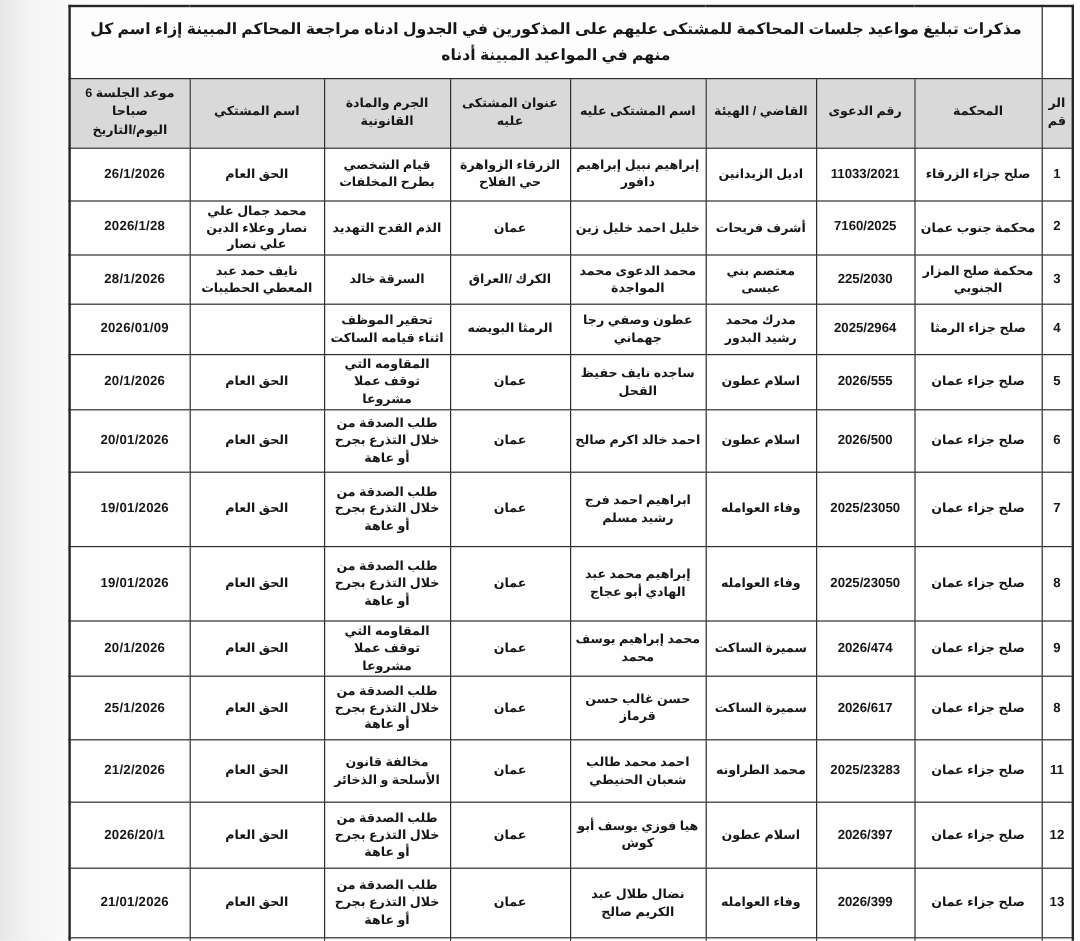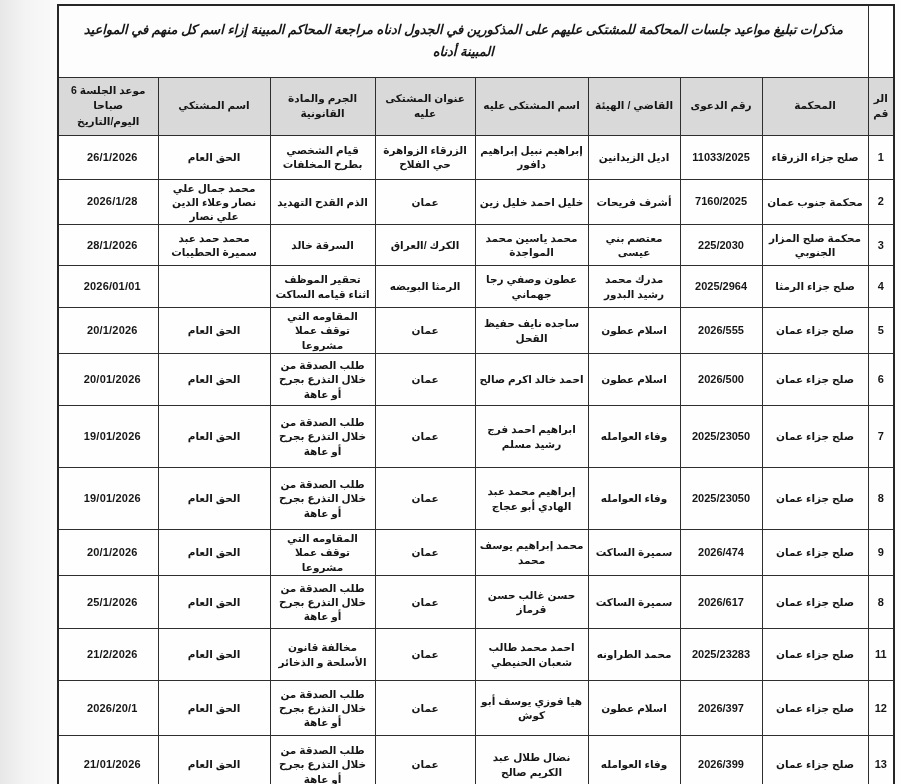--- a/index.html
+++ b/index.html
@@ -38,21 +38,21 @@
         <col style="width: 106px;">
         <col style="width: 82px;">
         <col style="width: 92px;">
         <col style="width: 113px;">
         <col style="width: 100px;">
         <col style="width: 105px;">
         <col style="width: 112px;">
         <col style="width: 100px;">
       </colgroup>
     <thead>
-      <tr style="height: 72px; font-style: italic;">
+      <tr style="height: 60px;">
         <td></td>
         <td class="title-cell" colspan="8">مذكرات تبليغ مواعيد جلسات المحاكمة للمشتكى عليهم على المذكورين في الجدول ادناه مراجعة المحاكم المبينة إزاء اسم كل منهم في المواعيد المبينة أدناه</td>
       </tr>
       <tr style="height: 58px;">
         <th>الرقم</th>
         <th>المحكمة</th>
         <th>رقم الدعوى</th>
         <th>القاضي / الهيئة</th>
         <th>اسم المشتكى عليه</th>
         <th>عنوان المشتكى عليه</th>
@@ -60,21 +60,21 @@
         <th>اسم المشتكي</th>
         <th>موعد الجلسة 6
 صباحا
 اليوم/التاريخ</th>
       </tr>
     </thead>
     <tbody id="table-body">
         <tr style="height: 44px;">
     <td class="cell-num">1</td>
     <td>صلح جزاء الزرقاء</td>
-    <td class="cell-case">11033/2025</td>
+    <td class="cell-case">11033/2021</td>
     <td>اديل الزيدانين</td>
     <td>إبراهيم نبيل إبراهيم دافور</td>
     <td>الزرقاء الزواهرة حي الفلاح</td>
     <td>قيام الشخصي بطرح المخلفات</td>
     <td>الحق العام</td>
     <td class="cell-date">26/1/2026</td>
   </tr>
         <tr style="height: 45px;">
     <td class="cell-num">2</td>
     <td>محكمة جنوب عمان</td>
@@ -84,36 +84,36 @@
     <td>عمان</td>
     <td>الذم القدح التهديد</td>
     <td>محمد جمال علي نصار وعلاء الدين علي نصار</td>
     <td class="cell-date">2026/1/28</td>
   </tr>
         <tr style="height: 41px;">
     <td class="cell-num">3</td>
     <td>محكمة صلح المزار الجنوبي</td>
     <td class="cell-case">225/2030</td>
     <td>معتصم بني عيسى</td>
-    <td>محمد ياسين محمد المواجدة</td>
+    <td>محمد الدعوى محمد المواجدة</td>
     <td>الكرك /العراق</td>
     <td>السرقة خالد</td>
-    <td>محمد حمد عبد سميرة الحطيبات</td>
+    <td>نايف حمد عبد المعطي الحطيبات</td>
     <td class="cell-date">28/1/2026</td>
   </tr>
         <tr style="height: 42px;">
     <td class="cell-num">4</td>
     <td>صلح جزاء الرمثا</td>
     <td class="cell-case">2025/2964</td>
     <td>مدرك محمد رشيد البدور</td>
     <td>عطون وصفي رجا جهماني</td>
     <td>الرمثا البويضه</td>
     <td>تحقير الموظف اثناء قيامه الساكت</td>
     <td></td>
-    <td class="cell-date">2026/01/01</td>
+    <td class="cell-date">2026/01/09</td>
   </tr>
         <tr style="height: 46px;">
     <td class="cell-num">5</td>
     <td>صلح جزاء عمان</td>
     <td class="cell-case">2026/555</td>
     <td>اسلام عطون</td>
     <td>ساجده نايف حفيظ القحل</td>
     <td>عمان</td>
     <td>المقاومه التي توقف عملا مشروعا</td>
     <td>الحق العام</td>

